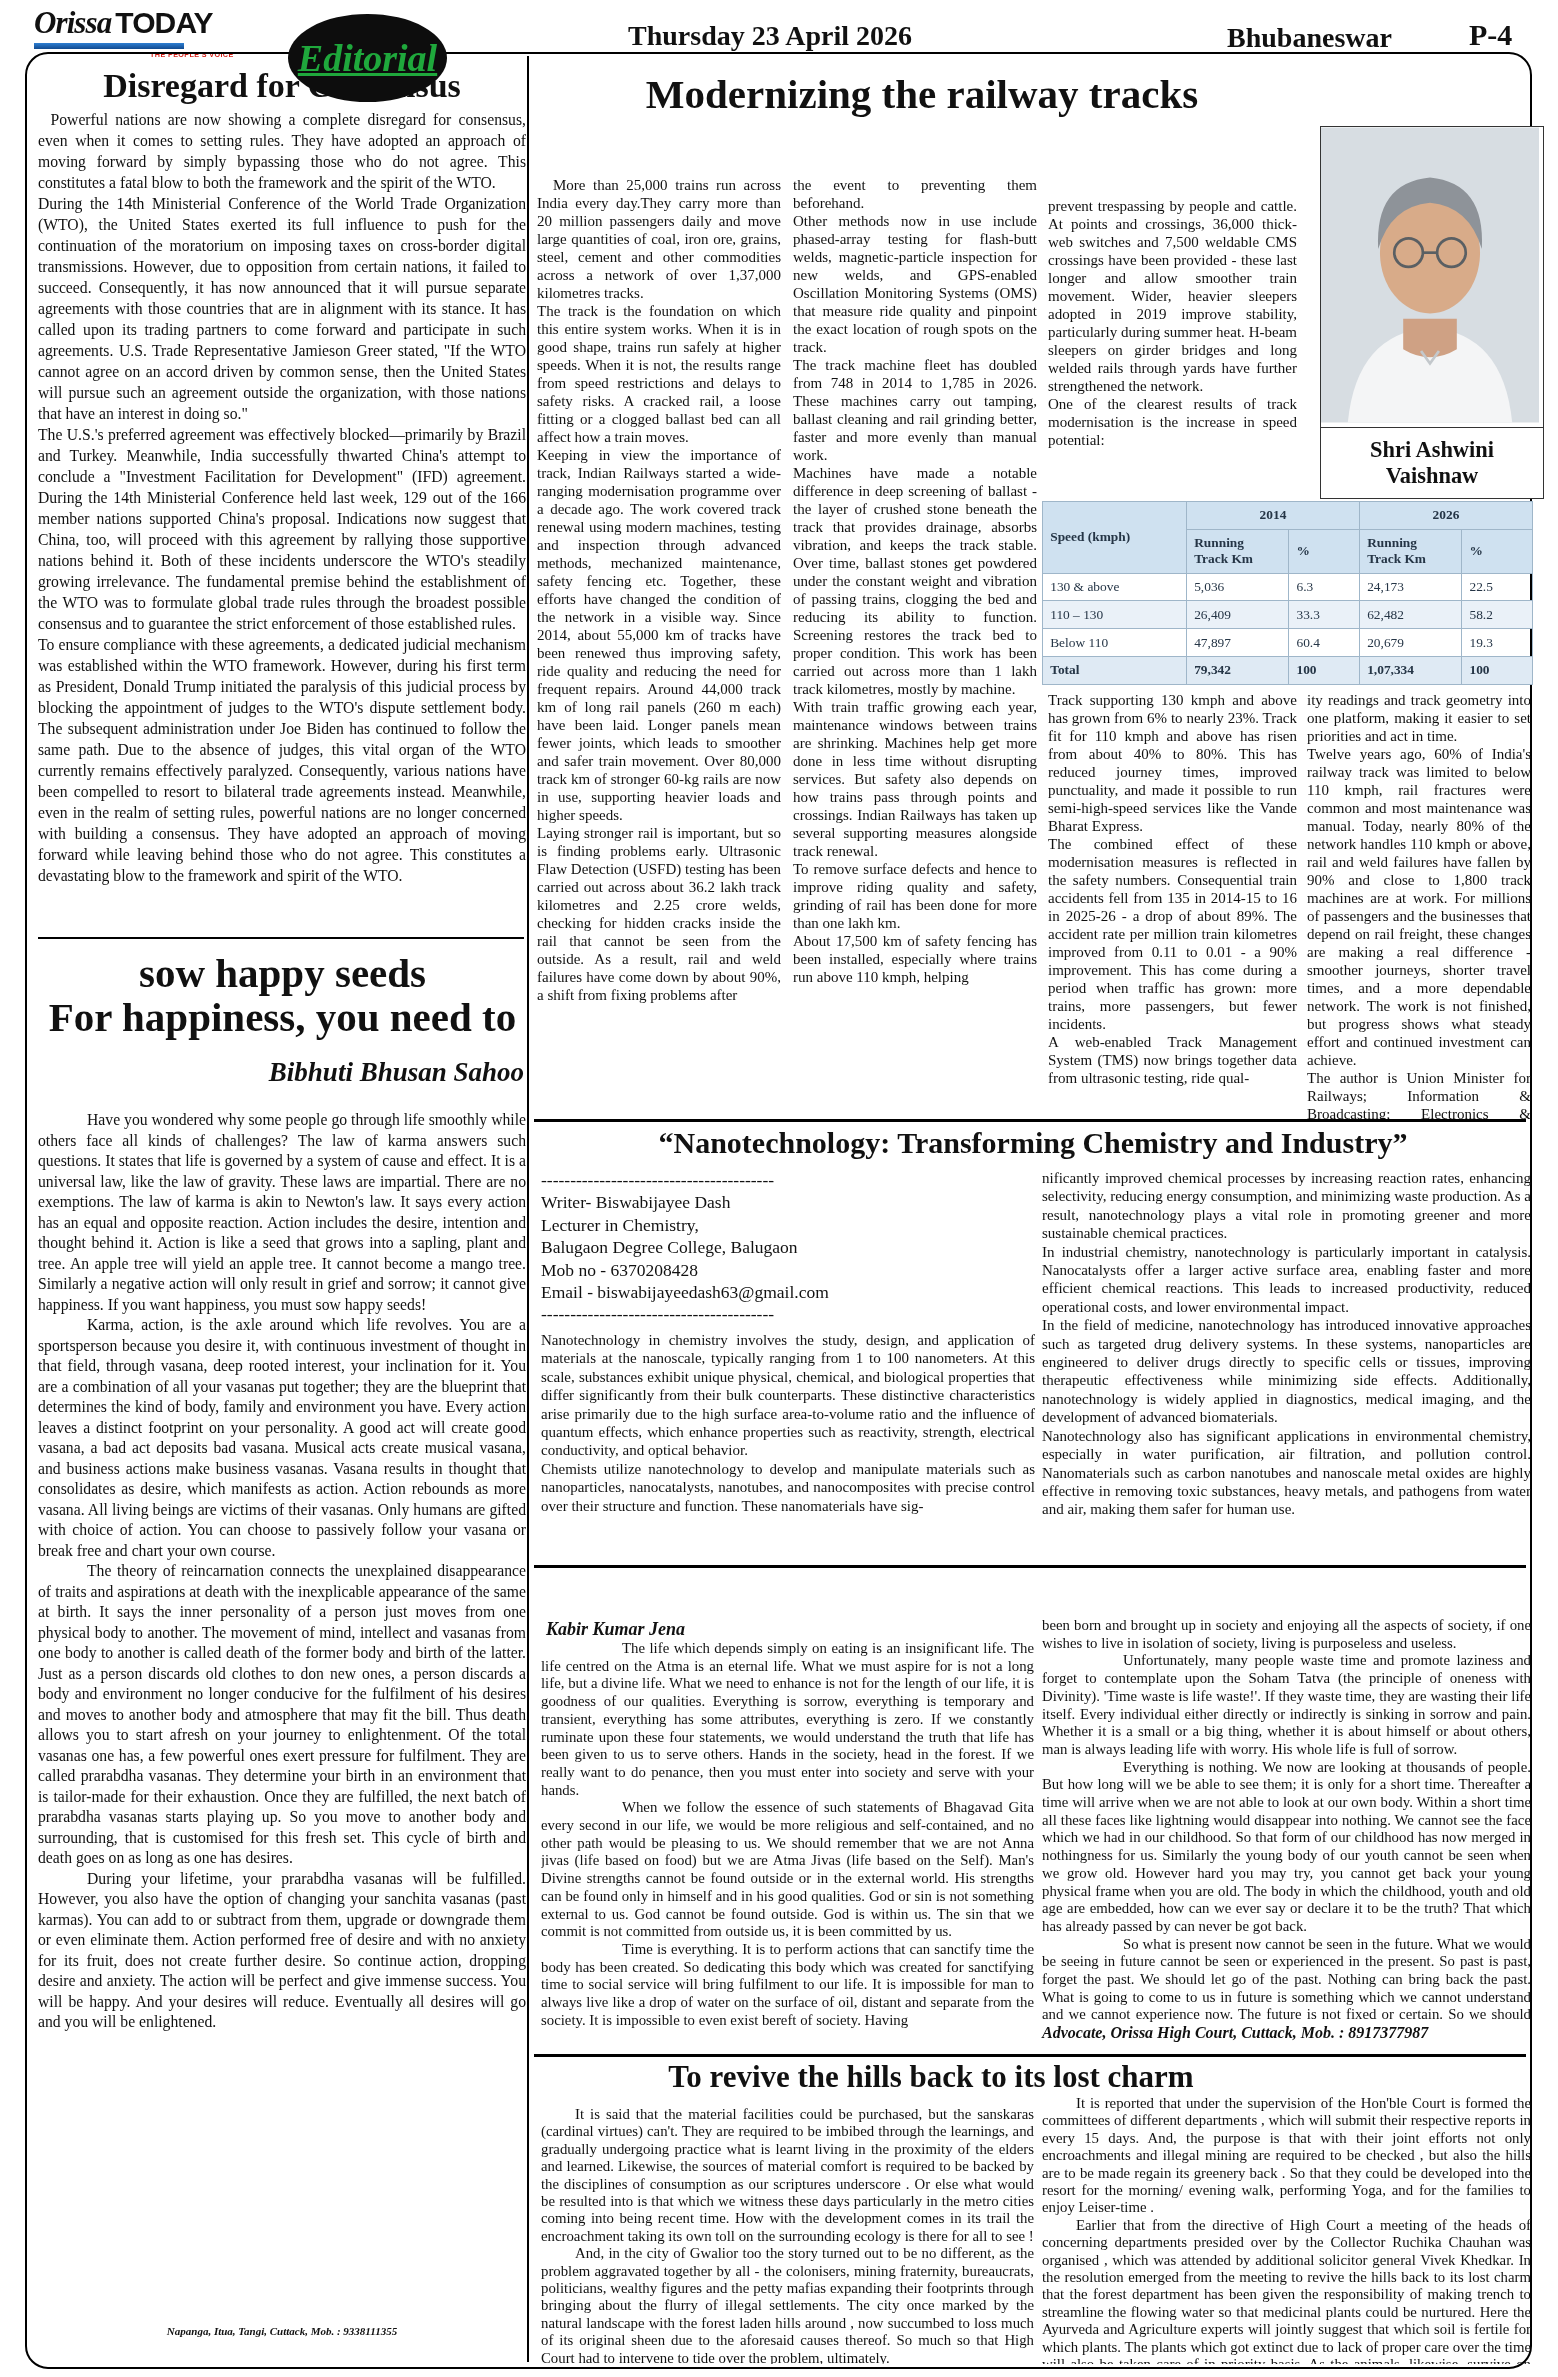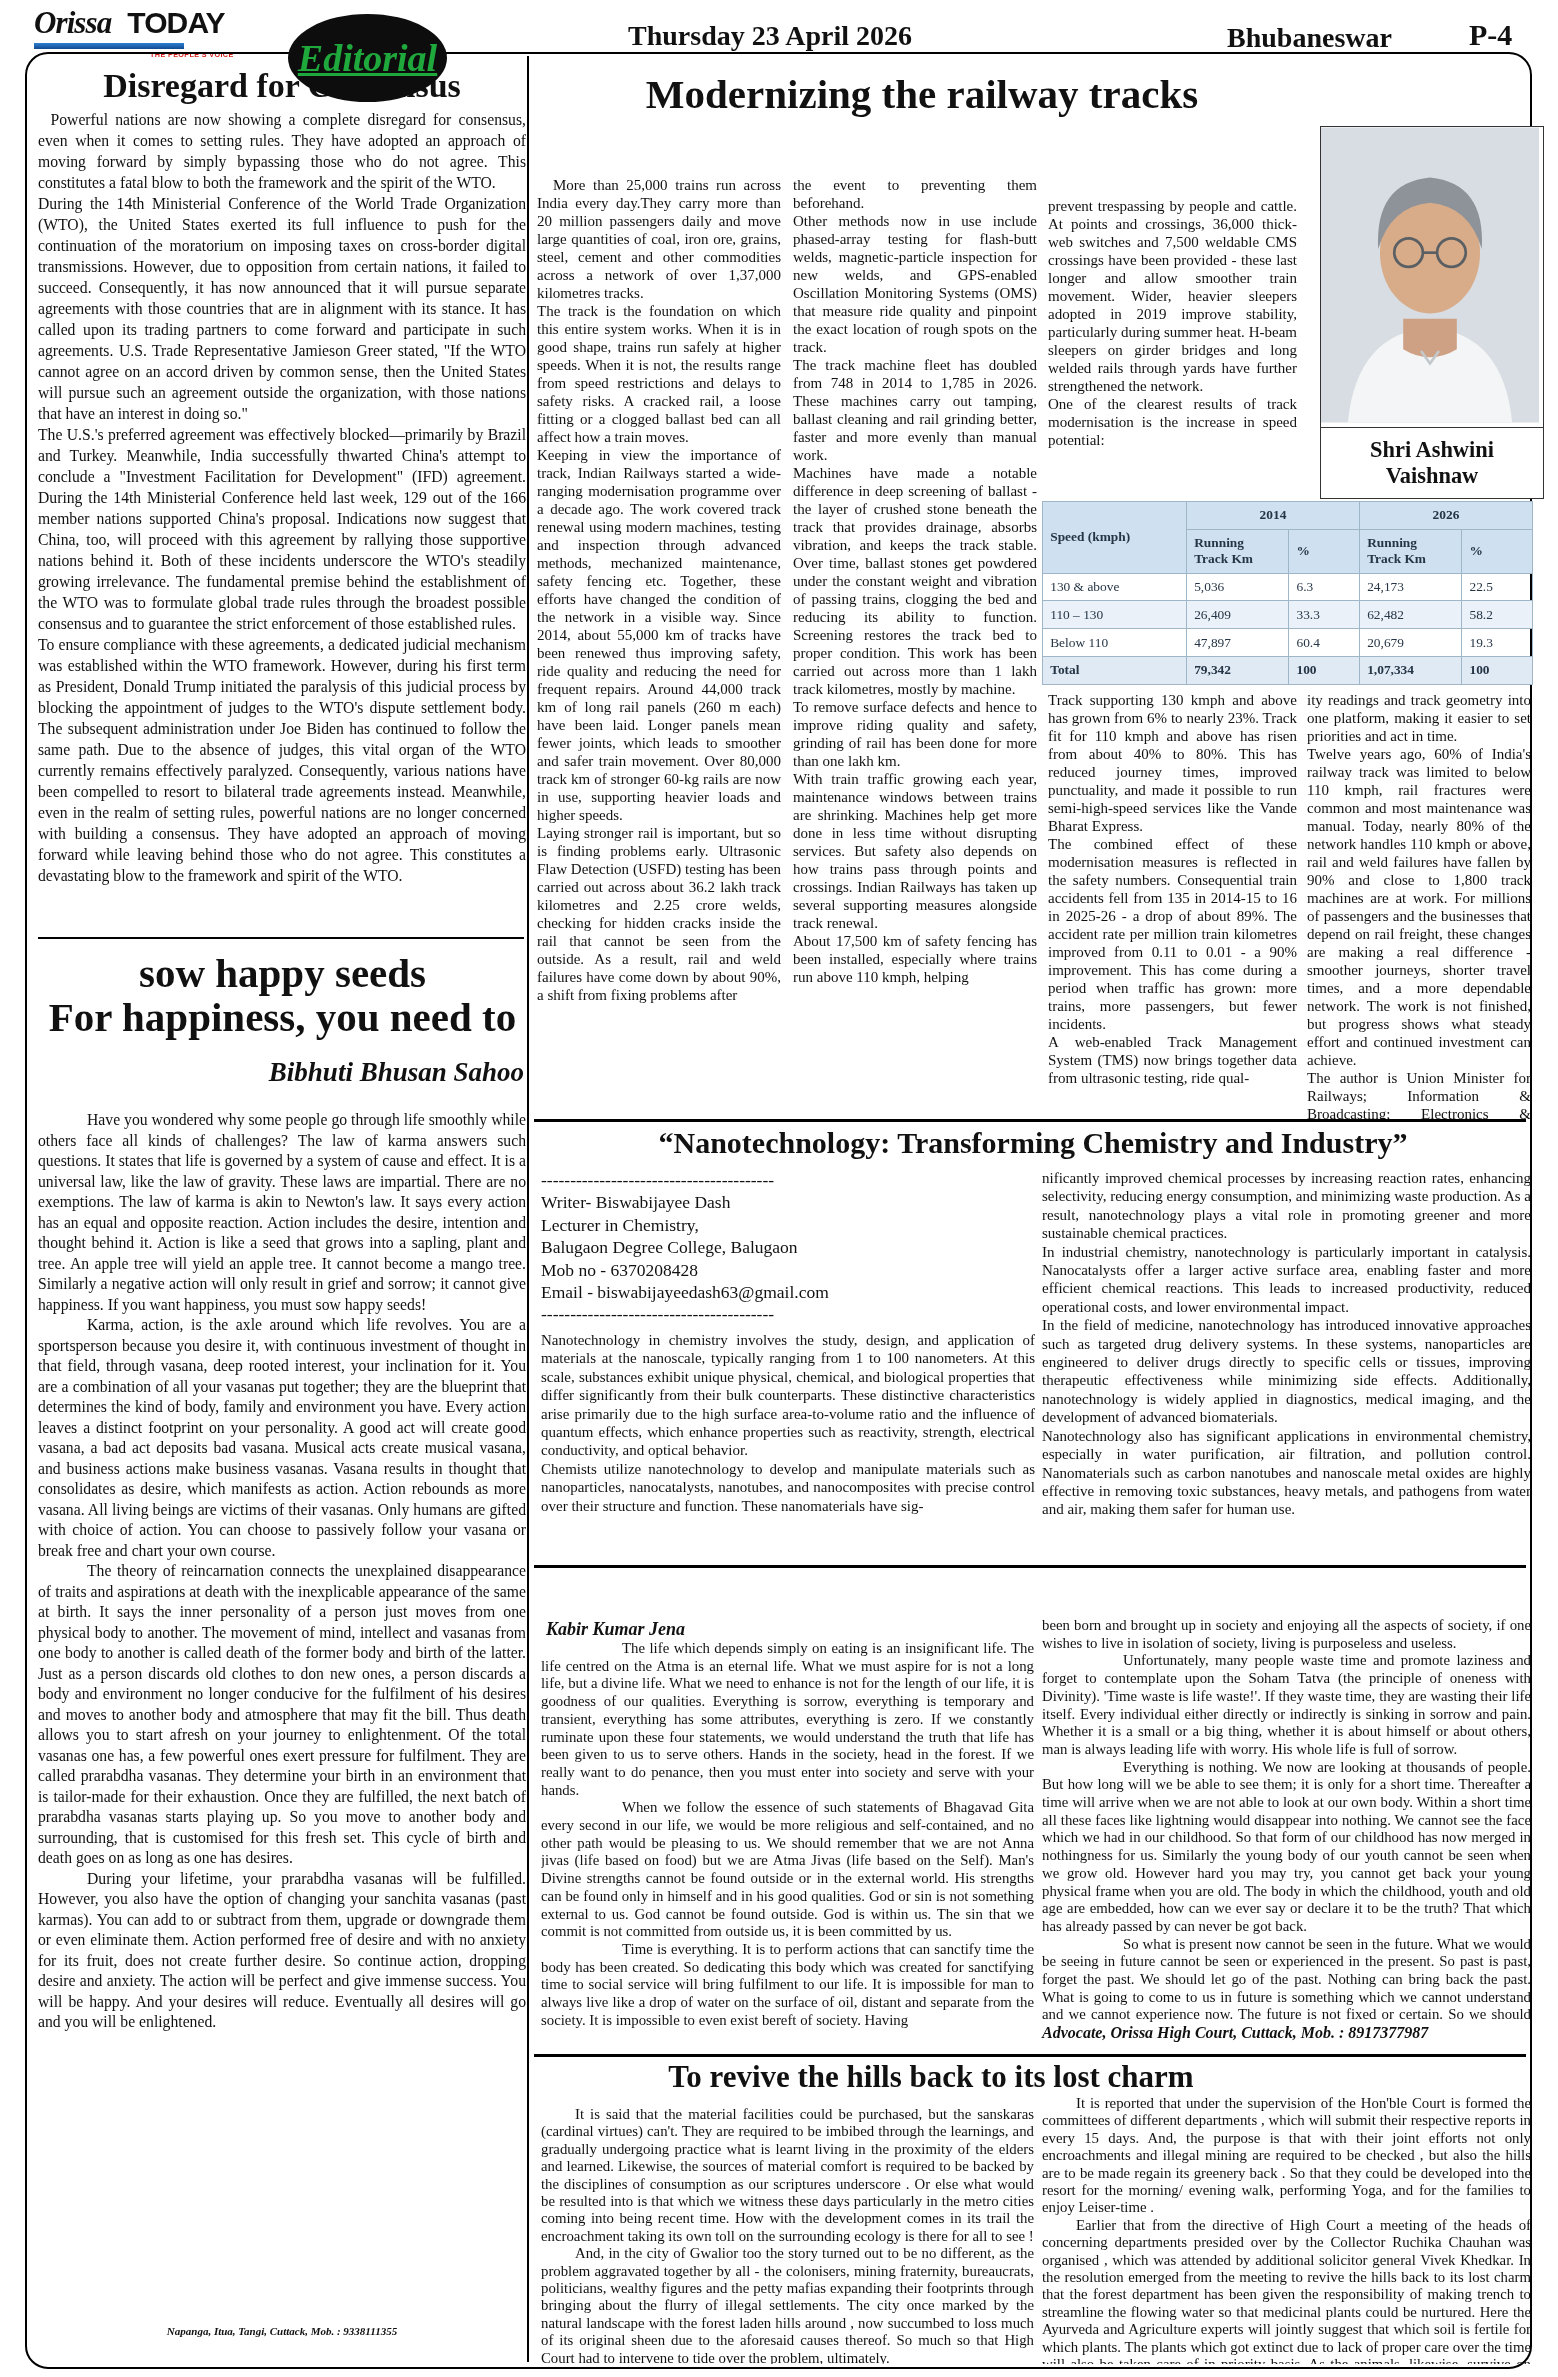--- a/index.html
+++ b/index.html
@@ -5,21 +5,21 @@
   html,body{margin:0;padding:0;background:#9a9a9a;}
   .page{position:relative;width:1558px;height:2377px;background:#fff;
         font-family:"Liberation Serif",serif;color:#111;overflow:hidden;}
   .abs{position:absolute;}
   p{margin:0;text-align:justify;}
   .ttl{font-weight:bold;text-align:center;line-height:1.08;}
   
   .logo-wrap{display:flex;flex-direction:column;}
   .logo-line{display:flex;align-items:baseline;position:relative;}
   .logo-orissa{font-style:italic;font-weight:bold;font-size:31px;letter-spacing:-0.9px;}
-  .logo-today{font-family:"Liberation Sans",sans-serif;font-weight:bold;font-size:30px;letter-spacing:-0.9px;margin-left:16px;}
+  .logo-today{font-family:"Liberation Sans",sans-serif;font-weight:bold;font-size:30px;letter-spacing:-0.9px;margin-left:4px;}
   .logo-blob{position:absolute;left:-5.4px;top:1.8px;z-index:-1;}
   .logo-bar{height:6.3px;background:linear-gradient(#2e7fd2,#114a8f);width:150px;margin-top:1.8px;}
   .logo-tag{font-family:"Liberation Sans",sans-serif;font-size:7.2px;color:#d21f17;font-weight:bold;margin-left:116px;margin-top:0.9px;letter-spacing:0.4px;}
   .edit-oval{background:#0d0d0d;border-radius:50%;display:flex;align-items:center;justify-content:center;}
   .edit-txt{color:#1fa83c;font-size:38px;font-weight:bold;font-style:italic;text-decoration:underline;}
   .mast-date,.mast-city,.mast-page{font-weight:bold;font-size:28px;}
   
   .frame{border:2.7px solid #000;border-radius:23px;}
   .vline{background:#000;width:1.8px;}
   .hline{background:#000;height:1.8px;}
@@ -119,22 +119,22 @@
       <p>More than 25,000 trains run across India every day.They carry more than 20 million passengers daily and move large quantities of coal, iron ore, grains, steel, cement and other commodities across a network of over 1,37,000 kilometres tracks.</p>
       <p>The track is the foundation on which this entire system works. When it is in good shape, trains run safely at higher speeds. When it is not, the results range from speed restrictions and delays to safety risks. A cracked rail, a loose fitting or a clogged ballast bed can all affect how a train moves.</p>
       <p>Keeping in view the importance of track, Indian Railways started a wide-ranging modernisation programme over a decade ago. The work covered track renewal using modern machines, testing and inspection through advanced methods, mechanized maintenance, safety fencing etc. Together, these efforts have changed the condition of the network in a visible way. Since 2014, about 55,000 km of tracks have been renewed thus improving safety, ride quality and reducing the need for frequent repairs. Around 44,000 track km of long rail panels (260 m each) have been laid. Longer panels mean fewer joints, which leads to smoother and safer train movement. Over 80,000 track km of stronger 60-kg rails are now in use, supporting heavier loads and higher speeds.</p>
       <p>Laying stronger rail is important, but so is finding problems early. Ultrasonic Flaw Detection (USFD) testing has been carried out across about 36.2 lakh track kilometres and 2.25 crore welds, checking for hidden cracks inside the rail that cannot be seen from the outside. As a result, rail and weld failures have come down by about 90%, a shift from fixing problems after</p>
     </div>
   <div class="abs rcol" style="left:793px;top:176px;width:244px;height:944px;">
       <p>the event to preventing them beforehand.</p>
       <p>Other methods now in use include phased-array testing for flash-butt welds, magnetic-particle inspection for new welds, and GPS-enabled Oscillation Monitoring Systems (OMS) that measure ride quality and pinpoint the exact location of rough spots on the track.</p>
       <p>The track machine fleet has doubled from 748 in 2014 to 1,785 in 2026. These machines carry out tamping, ballast cleaning and rail grinding better, faster and more evenly than manual work.</p>
       <p>Machines have made a notable difference in deep screening of ballast - the layer of crushed stone beneath the track that provides drainage, absorbs vibration, and keeps the track stable. Over time, ballast stones get powdered under the constant weight and vibration of passing trains, clogging the bed and reducing its ability to function. Screening restores the track bed to proper condition. This work has been carried out across more than 1 lakh track kilometres, mostly by machine.</p>
+      <p>With train traffic growing each year, maintenance windows between trains are shrinking. Machines help get more done in less time without disrupting services. But safety also depends on how trains pass through points and crossings. Indian Railways has taken up several supporting measures alongside track renewal.</p>
       <p>To remove surface defects and hence to improve riding quality and safety, grinding of rail has been done for more than one lakh km.</p>
-      <p>With train traffic growing each year, maintenance windows between trains are shrinking. Machines help get more done in less time without disrupting services. But safety also depends on how trains pass through points and crossings. Indian Railways has taken up several supporting measures alongside track renewal.</p>
       <p>About 17,500 km of safety fencing has been installed, especially where trains run above 110 kmph, helping</p>
     </div>
   <div class="abs rcol" style="left:1048px;top:176px;width:249px;height:321px;margin-top:21px;">
       <p>prevent trespassing by people and cattle. At points and crossings, 36,000 thick-web switches and 7,500 weldable CMS crossings have been provided - these last longer and allow smoother train movement. Wider, heavier sleepers adopted in 2019 improve stability, particularly during summer heat. H-beam sleepers on girder bridges and long welded rails through yards have further strengthened the network.</p>
       <p>One of the clearest results of track modernisation is the increase in speed potential:</p>
     </div>
 
   <div class="abs" style="left:1042px;top:501px;">
     <table class="spd">
       <thead>

